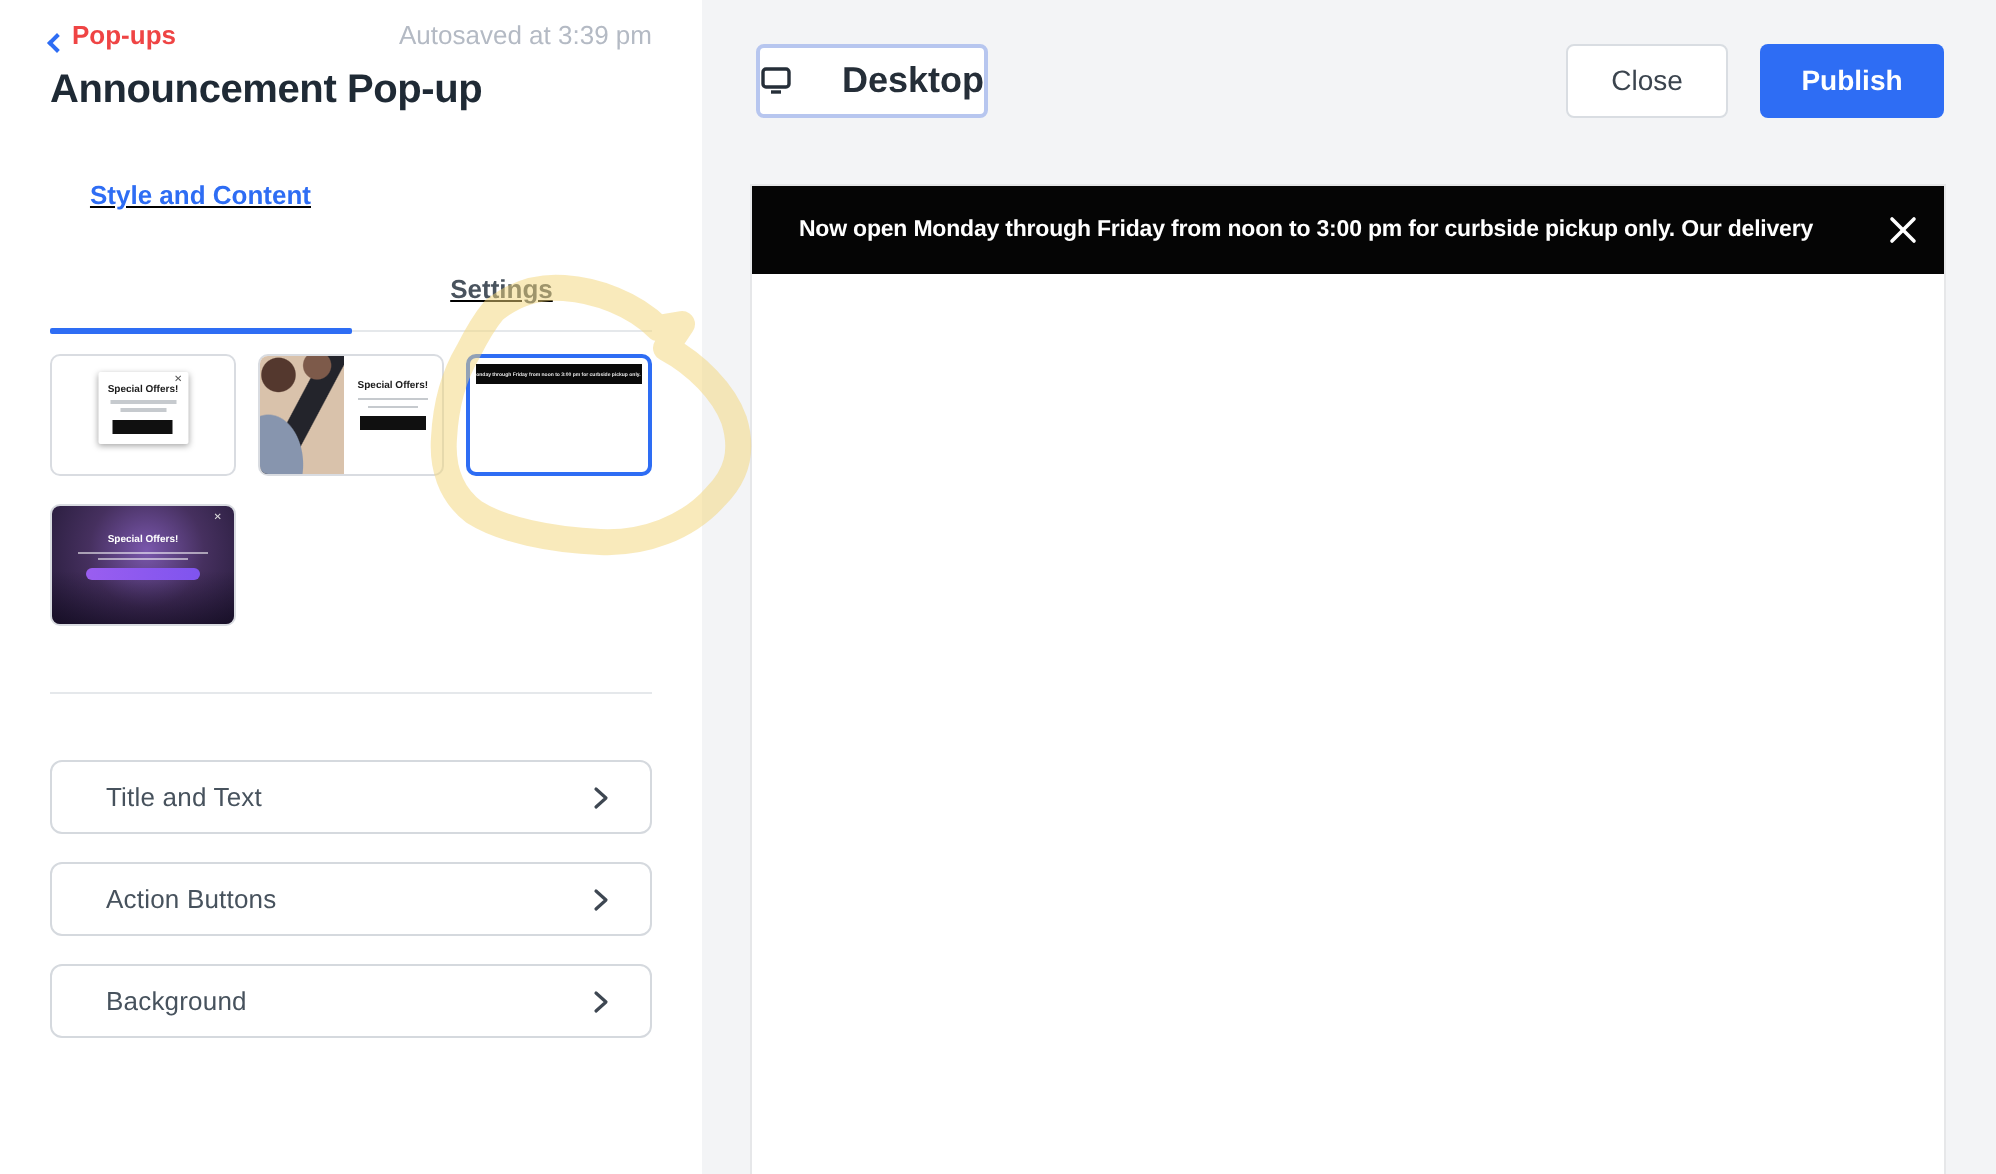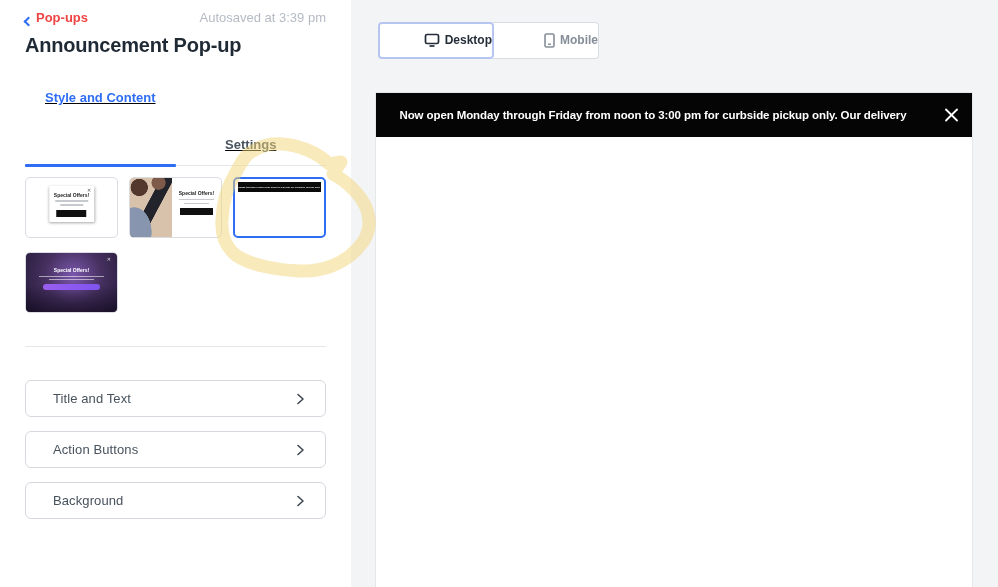--- a/index.html
+++ b/index.html
@@ -100,22 +100,22 @@
   .chev-right polyline { fill:none; stroke:#3e4752; stroke-width:1.6; stroke-linecap:round; stroke-linejoin:round; }
 
   
   .toolbar {
     position:absolute; left:351px; right:0; top:0; height:80px;
     display:flex; align-items:center; justify-content:space-between;
     padding:0 26px 0 27px;
   }
   .device-group { display:flex; }
   .device-btn {
-    height:37px; background:#fff; display:flex; align-items:center; justify-content:flex-end;
-    gap:5px; font-size:12px; font-weight:bold; cursor:pointer;
+    height:37px; background:#fff; display:flex; align-items:center; justify-content:space-between;
+    gap:5px; font-size:18px; font-weight:bold; cursor:pointer;
   }
   .device-btn.active {
     width:116px; border:2px solid #b7c6ef; border-radius:4px; color:#252e38; z-index:2;
   }
   .device-btn.inactive {
     width:106px; border:1px solid #d9dde2; border-left:none;
     border-radius:0 4px 4px 0; color:#858e98; margin-left:-1px;
   }
   .device-icon { display:block; }
   .device-icon .stroke-dark { stroke:#252e38; }
@@ -241,27 +241,24 @@
 
 <div class="toolbar">
   <div class="device-group">
     <div class="device-btn active">
       <svg class="device-icon" width="16" height="14" viewBox="0 0 16 14" fill="none">
         <rect class="stroke-dark" x="1.5" y="1.5" width="13" height="9" rx="1.5" stroke-width="1.7"></rect>
         <line class="stroke-dark" x1="5.5" y1="13" x2="10.5" y2="13" stroke-width="1.7"></line>
       </svg>
       <span>Desktop</span>
     </div>
-    <div class="device-btn inactive">
-      <svg class="device-icon" width="11" height="15" viewBox="0 0 11 15" fill="none">
-        <rect class="stroke-gray" x="1" y="1" width="9" height="13" rx="1.5" stroke-width="1.6"></rect>
-        <line class="stroke-gray" x1="4" y1="11.2" x2="7" y2="11.2" stroke-width="1.4"></line>
-      </svg>
-      <span>Mobile</span>
-    </div>
+  </div>
+  <div class="action-group">
+    <button class="btn close-btn">Close</button>
+    <button class="btn publish-btn">Publish</button>
   </div>
 </div>
 
 <div class="preview-frame">
   <div class="announce-bar">
     <div class="announce-text">Now open Monday through Friday from noon to 3:00 pm for curbside pickup only. Our delivery</div>
     <div class="announce-close">
       <svg width="15" height="15" viewBox="0 0 15 15">
         <line x1="2" y1="2" x2="13" y2="13"></line>
         <line x1="13" y1="2" x2="2" y2="13"></line>

